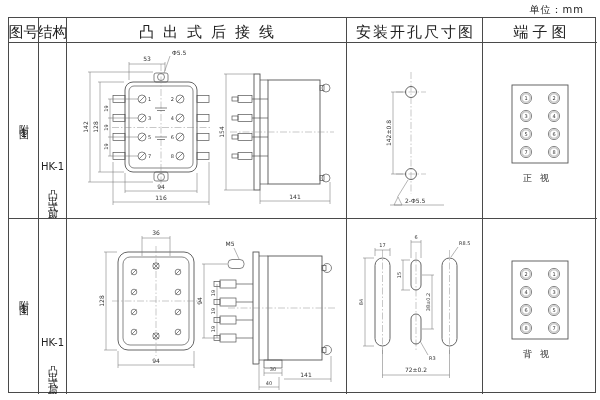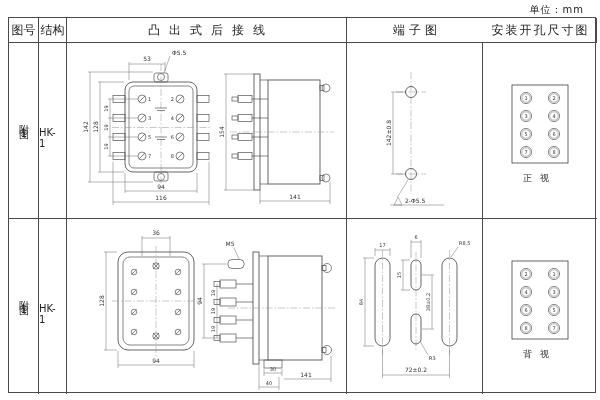--- a/index.html
+++ b/index.html
@@ -7,26 +7,26 @@
        font-family:"DejaVu Sans","Liberation Sans",sans-serif;color:#222;}
   .unit{position:absolute;top:3px;right:16px;font-size:10px;letter-spacing:1px;margin-left:41px;}
   .tbl{position:absolute;left:8px;top:17px;width:588px;height:376px;display:grid;
        grid-template-columns:30px 28px 280px 136px 114px;
        grid-template-rows:25px 176px 175px;
        border:1px solid #4a4a4a;box-sizing:border-box;background:#fff;}
   .c{border-right:1px solid #4a4a4a;border-bottom:1px solid #4a4a4a;box-sizing:border-box;
      display:flex;align-items:center;justify-content:center;overflow:hidden;}
   .c.cr{border-right:none;}
   .c.cb{border-bottom:none;}
-  .hd{font-size:12px;white-space:nowrap;}
+  .hd{font-size:15px;white-space:nowrap;align-items:flex-end;}
   .ls-wide{letter-spacing:9px;text-indent:9px;}
   .ls-mid{letter-spacing:2px;text-indent:2px;}
   .ls-sm{letter-spacing:4px;text-indent:4px;}
   .vt{writing-mode:vertical-rl;text-orientation:upright;font-size:10px;letter-spacing:6px;line-height:1;}
-  .structcell{flex-direction:row;justify-content:flex-start;padding-top:14px;gap:10px;}
+  .structcell{flex-direction:column;justify-content:flex-end;padding-top:14px;gap:10px;}
   .model{font-size:10px;}
   svg{display:block;}
   svg text{fill:#333;font-family:"DejaVu Sans","Liberation Sans",sans-serif;}
   .ln{stroke:#555;stroke-width:.9;fill:none;}
   .ln2{stroke:#555;stroke-width:.7;fill:none;}
   .thin{stroke:#787878;stroke-width:.55;fill:none;}
   .cl{stroke:#909090;stroke-width:.5;fill:none;stroke-dasharray:7 2 1.5 2;}
   .dim{font-size:6px;}
   .dimS{font-size:5px;}
 </style>
@@ -39,25 +39,25 @@
 
   <div class="c hd">
       <span>图号</span>
     </div>
   <div class="c hd">
       <span>结构</span>
     </div>
   <div class="c hd">
       <span class="ls-wide">凸出式后接线</span>
     </div>
+  <div class="c hd">
+      <span class="ls-mid">安装开孔尺寸图</span>
+    </div>
   <div class="c hd cr">
       <span class="ls-sm">端子图</span>
-    </div>
-  <div class="c hd">
-      <span class="ls-mid">安装开孔尺寸图</span>
     </div>
 
   <div class="c">
     <div class="vt">附图1</div>
   </div>
 
   <div class="c structcell">
     <div class="model">HK-1</div>
     <div class="vt">凸出式前接线</div>
   </div>

